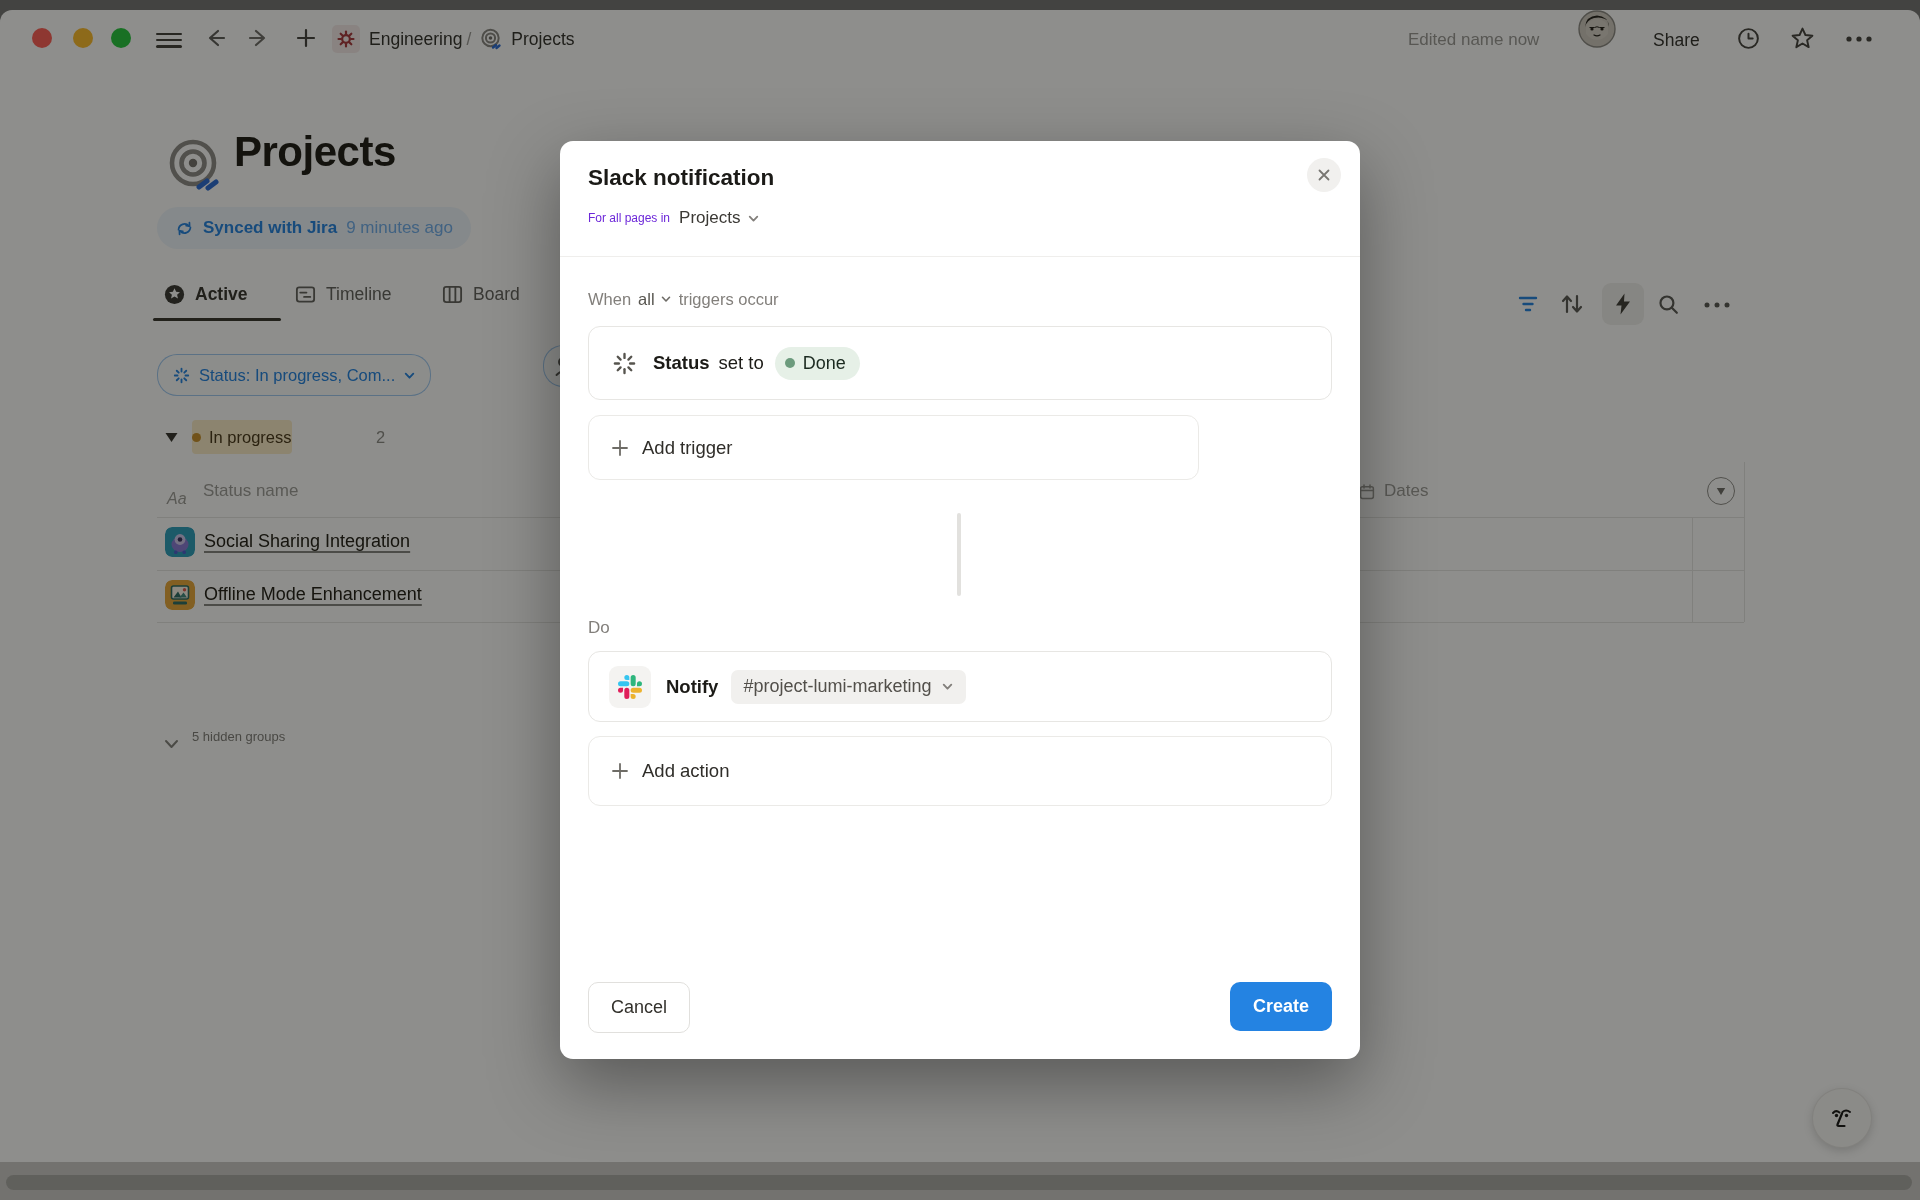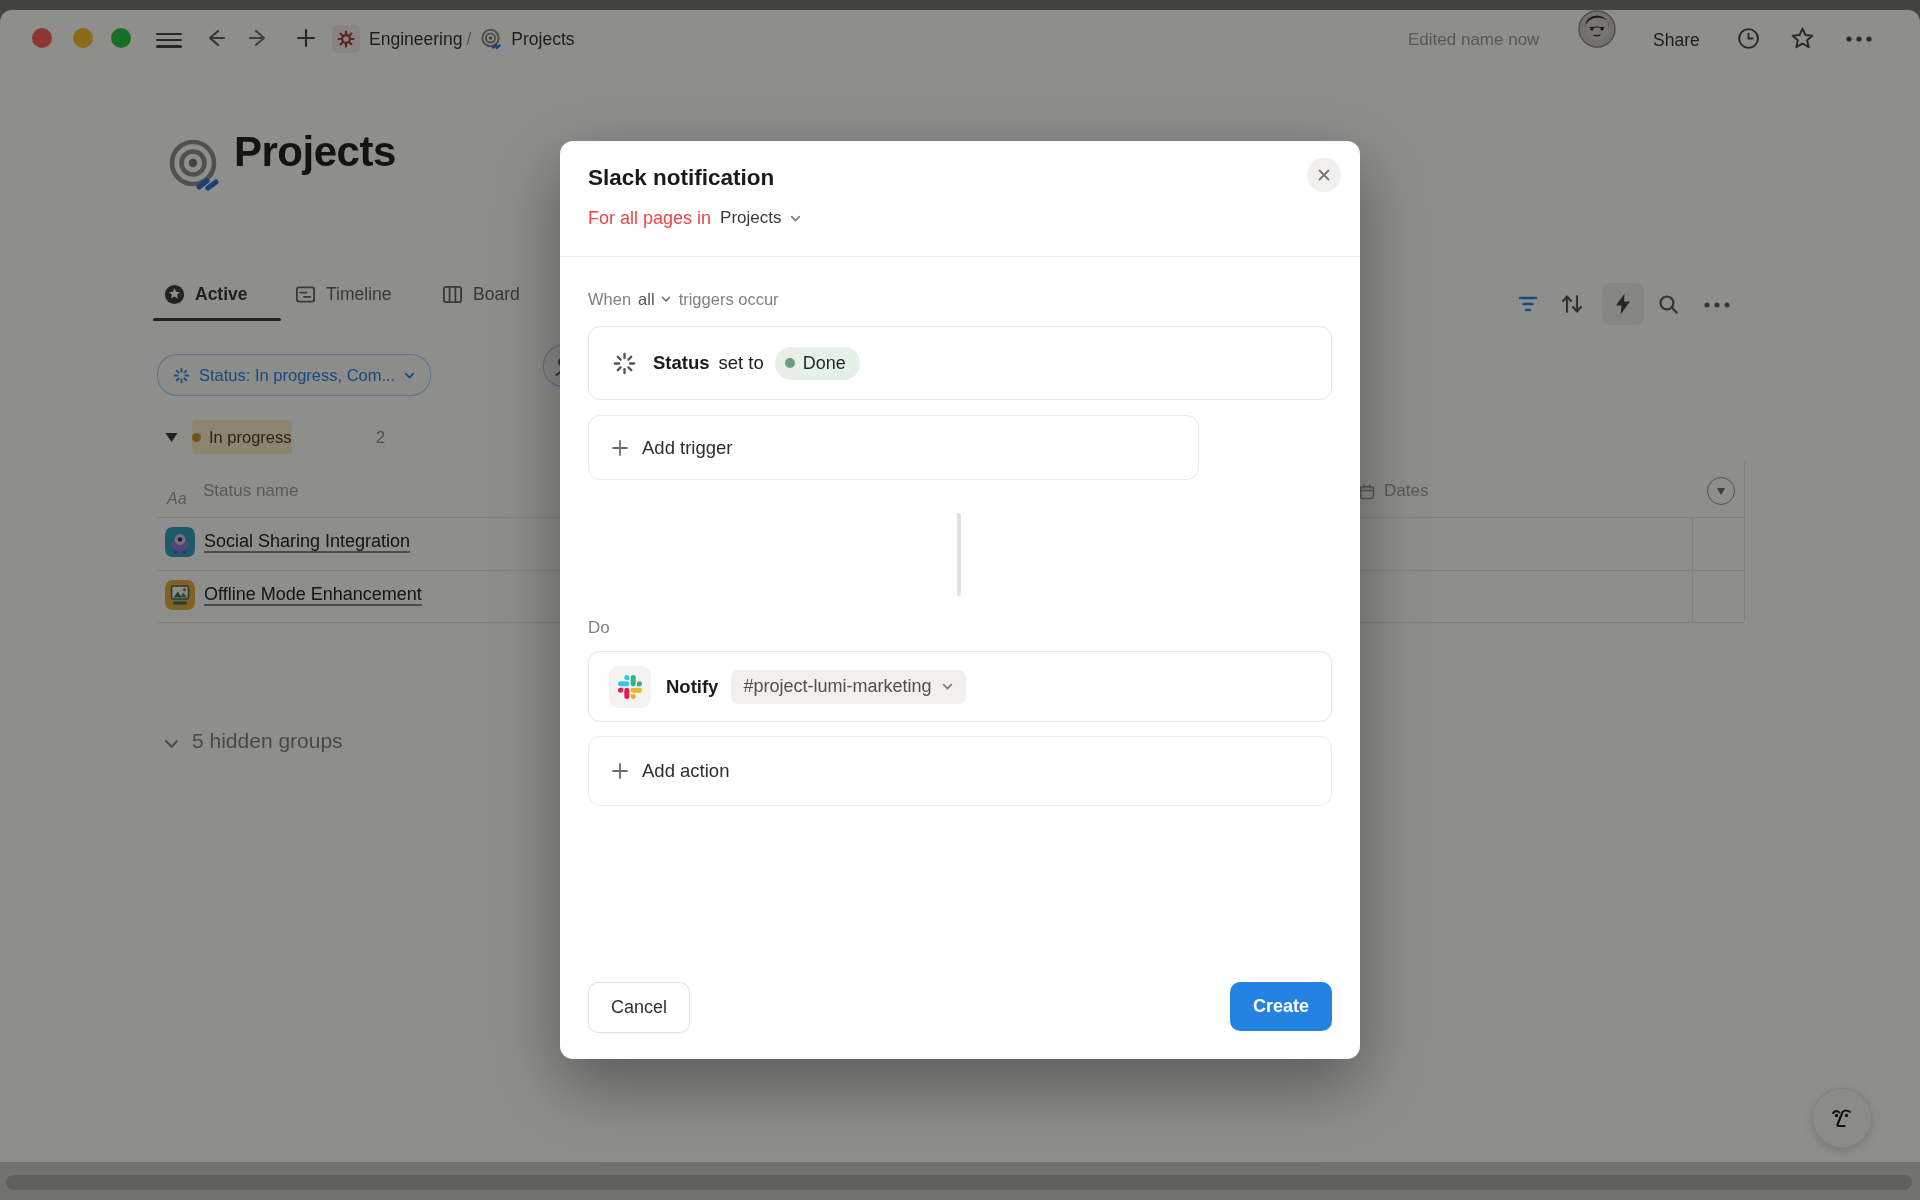--- a/index.html
+++ b/index.html
@@ -34,33 +34,33 @@
   .chip-label{font-size:16.5px;color:#2383e2;}
   .group-pill{height:34px;border-radius:4px;background:#fbecc9;padding:0 0;gap:8px;}
   .group-dot{width:9px;height:9px;border-radius:50%;background:#c9912e;}
   .group-label{font-size:16.5px;color:#49391c;font-weight:500;}
   .group-count{font-size:16.5px;color:#8d8c88;}
   .colhead{font-size:17px;color:#9e9d99;}
   .rowtitle{font-size:18px;font-weight:500;color:#232119;text-decoration:underline;text-decoration-thickness:1.5px;text-underline-offset:4px;text-decoration-color:rgba(35,33,25,0.55);}
   .hline{height:1px;background:#e6e5e3;}
   .vline{width:1px;background:#e6e5e3;}
   .rowicon{width:30px;height:30px;border-radius:7px;}
-  .hidden-groups{font-size:21px;color:#807f7b;}
+  .hidden-groups{font-size:13px;color:#807f7b;}
   .ai-fab{width:58px;height:58px;border-radius:50%;background:#faf9f7;border:1px solid rgba(0,0,0,0.07);box-shadow:0 3px 10px rgba(0,0,0,0.16);display:flex;align-items:center;justify-content:center;}
   .scroll-strip{position:absolute;left:0;right:0;top:1152px;height:38px;background:#cdccca;}
   .scroll-thumb{position:absolute;left:6px;right:8px;top:13px;height:15px;border-radius:8px;background:#abaaa7;}
   
   .overlay{position:absolute;inset:0;background:rgba(8,8,5,0.46);z-index:5;}
   .modal{
     position:absolute;left:560px;top:141px;width:800px;height:918px;z-index:10;
     background:#ffffff;border-radius:13px;box-shadow:0 25px 70px rgba(0,0,0,0.38);
   }
   .modal-title{font-size:22.5px;font-weight:700;color:#1b1a17;}
   .close-btn{width:34px;height:34px;border-radius:50%;background:#f1f0ee;display:flex;align-items:center;justify-content:center;}
-  .scope-prefix{font-size:18px;color:#ef4444;}
+  .scope-prefix{font-size:12px;color:#6d28d9;}
   .scope-page{font-size:17px;color:#3b3935;font-weight:500;}
   .m-divider{position:absolute;left:0;right:0;top:115px;height:1px;background:#efeeec;}
   .when-txt{font-size:16.5px;color:#827f7b;}
   .when-sel{font-size:16.5px;color:#57554f;font-weight:500;}
   .card{border:1.3px solid #e7e6e3;border-radius:12px;background:#fff;}
   .card-dashedish{border:1.3px solid #ebeae7;border-radius:12px;background:#fff;}
   .card-txt{font-size:18.5px;color:#1c1b17;}
   .bold{font-weight:700;}
   .done-pill{height:33px;border-radius:17px;background:#e6f0e7;padding:0 14px 0 10px;gap:8px;}
   .done-dot{width:10px;height:10px;border-radius:50%;background:#6c9b7d;}
@@ -173,20 +173,32 @@
   <span class="abs" style="left:166px;top:126px;">
     <svg width="58" height="58" viewBox="0 0 58 58">
       <circle cx="27" cy="27" r="21" fill="none" stroke="#8f8d89" stroke-width="4.6"></circle>
       <circle cx="27" cy="27" r="11.5" fill="none" stroke="#8f8d89" stroke-width="4.6"></circle>
       <circle cx="27" cy="27" r="4.2" fill="#76746f"></circle>
       <path d="M33 51 l8-6 M42 52 l8-6" stroke="#2b6bd4" stroke-width="5" stroke-linecap="round"></path>
     </svg>
   </span>
   <span class="abs page-title" style="left:234px;top:118px;">Projects</span>
 
+  <div class="abs flex sync-pill" style="left:157px;top:197px;">
+    <span>
+      <svg width="19" height="19" viewBox="0 0 24 24">
+        <path d="M4.5 13.5 a7.5 7.5 0 0 1 13-4.8" fill="none" stroke="#2383e2" stroke-width="2.2" stroke-linecap="round"></path>
+        <path d="M18.2 4.6 l0.2 4.4 -4.3-0.6" fill="none" stroke="#2383e2" stroke-width="2.2" stroke-linecap="round" stroke-linejoin="round"></path>
+        <path d="M19.5 10.5 a7.5 7.5 0 0 1 -13 4.8" fill="none" stroke="#2383e2" stroke-width="2.2" stroke-linecap="round"></path>
+        <path d="M5.8 19.4 l-0.2-4.4 4.3 0.6" fill="none" stroke="#2383e2" stroke-width="2.2" stroke-linecap="round" stroke-linejoin="round"></path>
+      </svg>
+    </span>
+    <span class="sync-label">Synced with Jira</span>
+    <span class="sync-time">9 minutes ago</span>
+  </div>
 
   <div class="abs flex" style="left:163px;top:266px;height:36px;gap:9px;">
     <span>
       <svg width="23" height="23" viewBox="0 0 24 24">
           <circle cx="12" cy="12" r="10" fill="#3a3935"></circle>
           <path d="M12 5.6 l1.7 3.6 4 0.4 -3 2.7 0.9 3.9 -3.6-2.1 -3.6 2.1 0.9-3.9 -3-2.7 4-0.4 Z" fill="#ffffff"></path>
         </svg>
     </span>
     <span class="tab-label tab-active">Active</span>
   </div>

